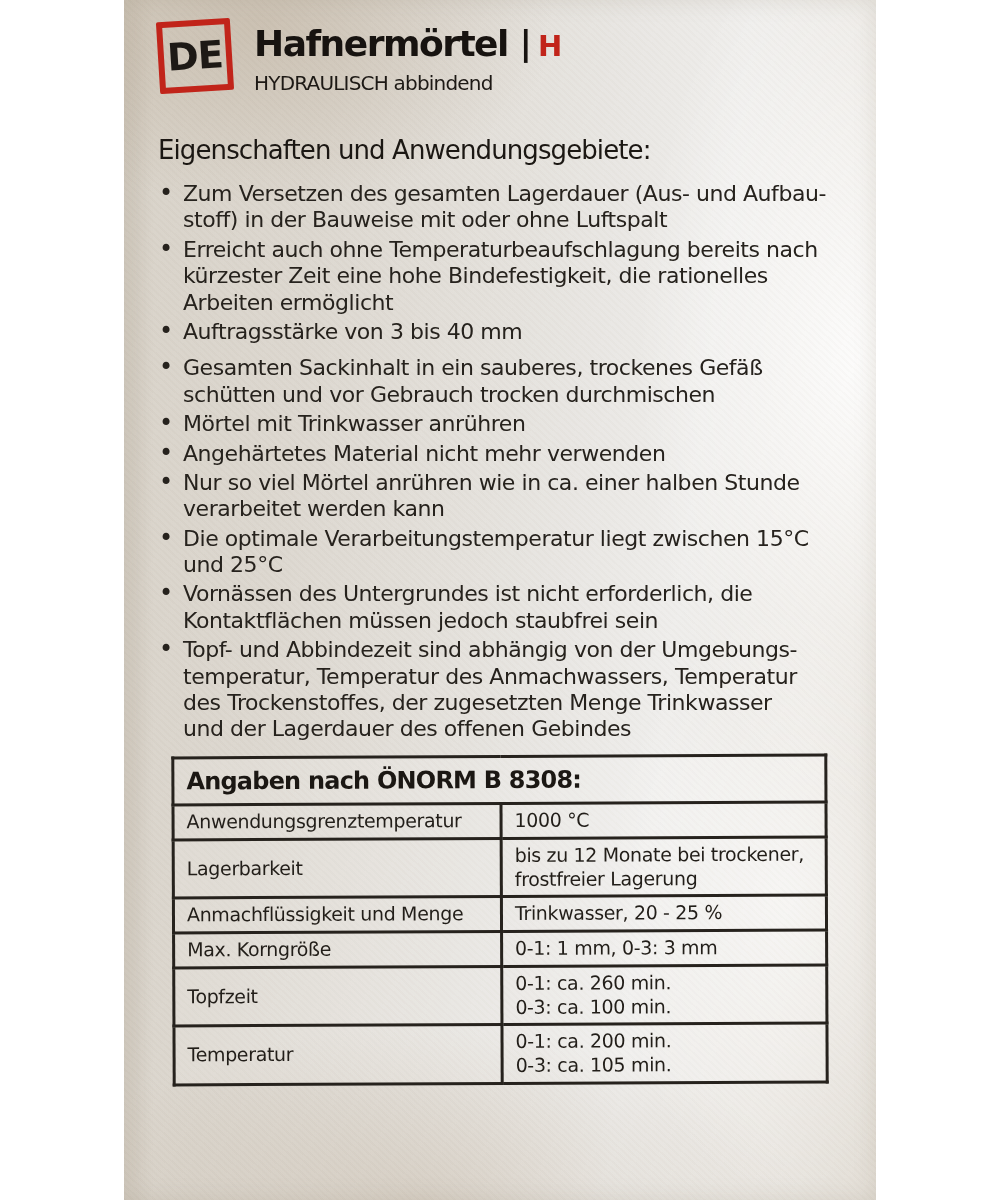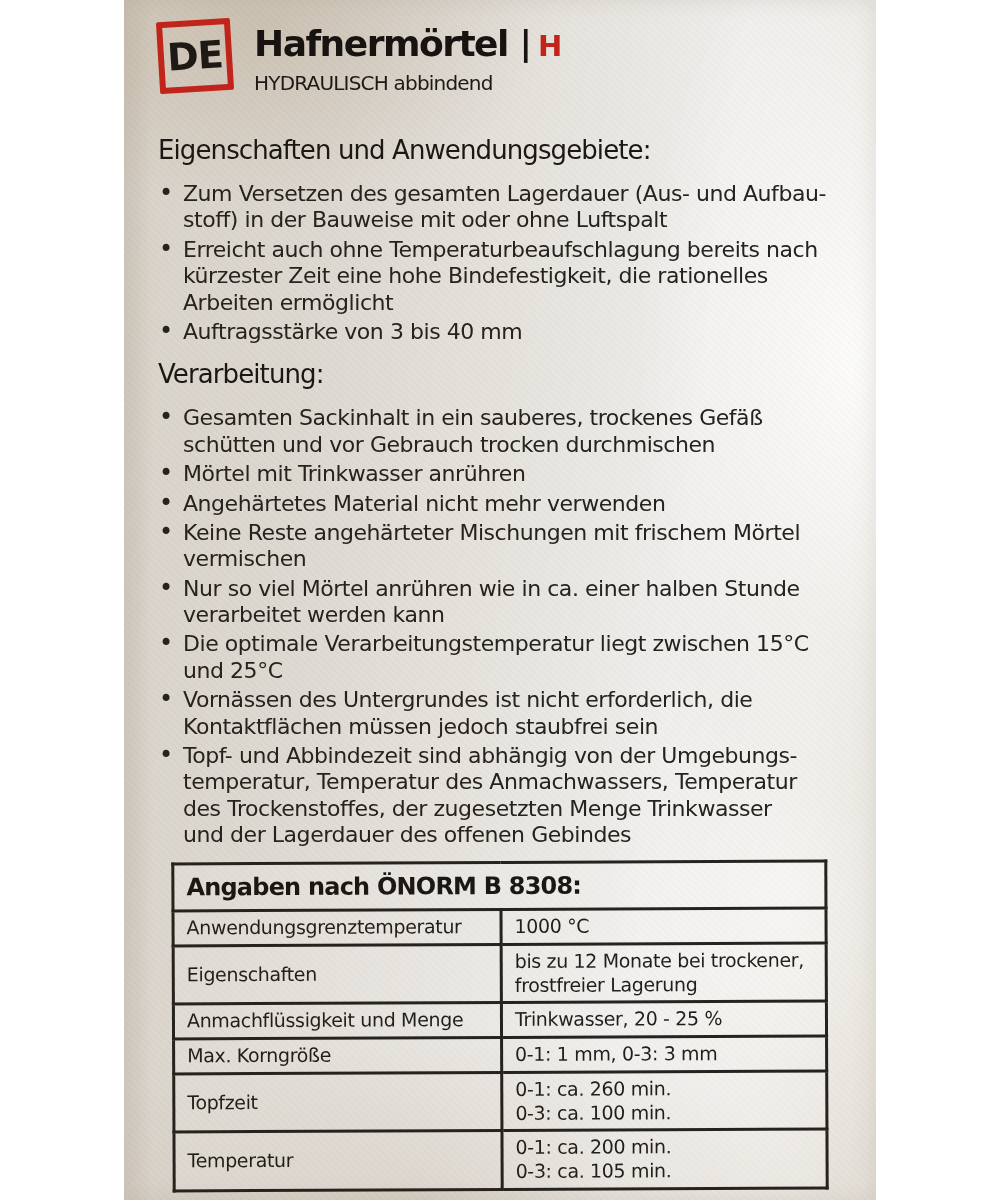--- a/index.html
+++ b/index.html
@@ -86,28 +86,25 @@
     <h2>Eigenschaften und Anwendungsgebiete:</h2>
     <ul>
       <li><span class="btext">Zum Versetzen des gesamten Lagerdauer (Aus- und Aufbau-
 stoff) in der Bauweise mit oder ohne Luftspalt</span></li>
       <li><span class="btext">Erreicht auch ohne Temperaturbeaufschlagung bereits nach
 kürzester Zeit eine hohe Bindefestigkeit, die rationelles
 Arbeiten ermöglicht</span></li>
       <li><span class="btext">Auftragsstärke von 3 bis 40 mm</span></li>
     </ul>
 
-    <h2 class="second">Verarbeitung:</h2>
     <ul>
       <li><span class="btext">Gesamten Sackinhalt in ein sauberes, trockenes Gefäß
 schütten und vor Gebrauch trocken durchmischen</span></li>
       <li><span class="btext">Mörtel mit Trinkwasser anrühren</span></li>
       <li><span class="btext">Angehärtetes Material nicht mehr verwenden</span></li>
-      <li><span class="btext">Keine Reste angehärteter Mischungen mit frischem Mörtel
-vermischen</span></li>
       <li><span class="btext">Nur so viel Mörtel anrühren wie in ca. einer halben Stunde
 verarbeitet werden kann</span></li>
       <li><span class="btext">Die optimale Verarbeitungstemperatur liegt zwischen 15°C
 und 25°C</span></li>
       <li><span class="btext">Vornässen des Untergrundes ist nicht erforderlich, die
 Kontaktflächen müssen jedoch staubfrei sein</span></li>
       <li><span class="btext">Topf- und Abbindezeit sind abhängig von der Umgebungs-
 temperatur, Temperatur des Anmachwassers, Temperatur
 des Trockenstoffes, der zugesetzten Menge Trinkwasser
 und der Lagerdauer des offenen Gebindes</span></li>
@@ -116,21 +113,21 @@
     <table>
       <tbody>
         <tr>
           <td class="t-title" colspan="2">Angaben nach ÖNORM B 8308:</td>
         </tr>
         <tr>
           <td class="lbl">Anwendungsgrenztemperatur</td>
           <td class="val">1000 °C</td>
         </tr>
         <tr>
-          <td class="lbl">Eigenschaften</td>
+          <td class="lbl">Lagerbarkeit</td>
           <td class="val">bis zu 12 Monate bei trockener,
 frostfreier Lagerung</td>
         </tr>
         <tr>
           <td class="lbl">Anmachflüssigkeit und Menge</td>
           <td class="val">Trinkwasser, 20 - 25 %</td>
         </tr>
         <tr>
           <td class="lbl">Max. Korngröße</td>
           <td class="val">0-1: 1 mm, 0-3: 3 mm</td>

